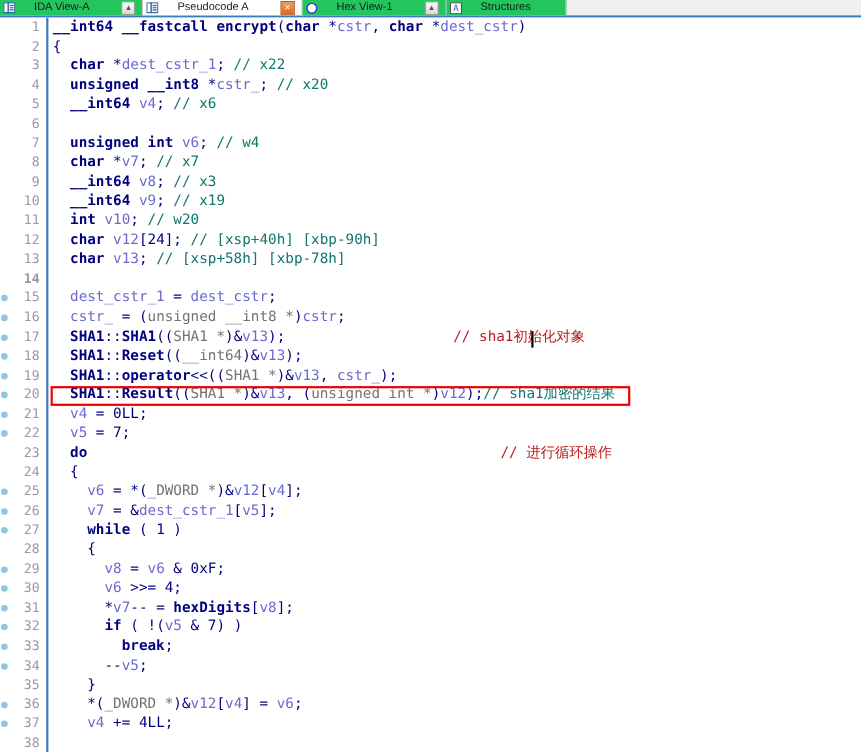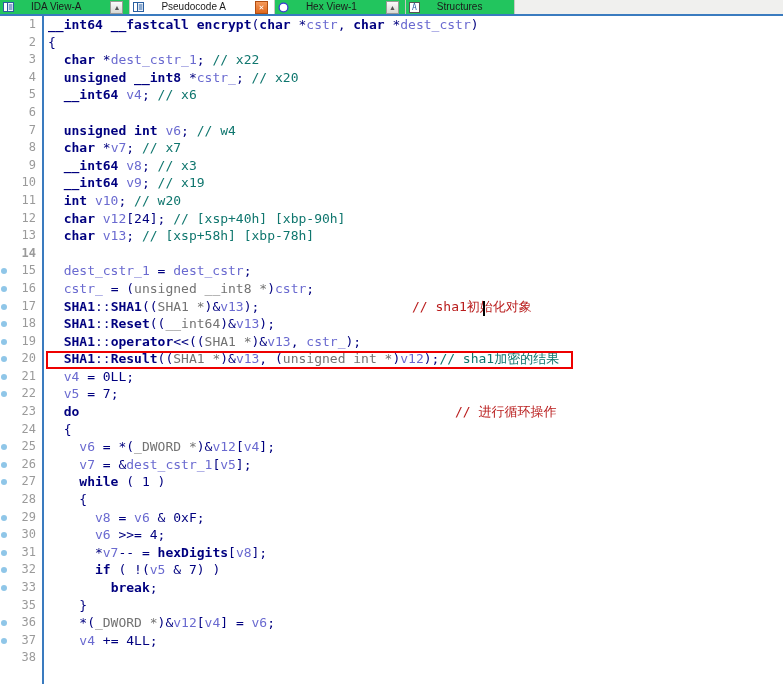--- a/index.html
+++ b/index.html
@@ -228,20 +228,21 @@
       <div class="row" style="top: 0px;"><div class="lnum">24</div><div class="code"><span class="pun">&nbsp;&nbsp;</span><span class="pun">{</span></div></div>
       <div class="row" style="top: 0px;"><div class="marker"></div><div class="lnum">25</div><div class="code"><span class="pun">&nbsp;&nbsp;&nbsp;&nbsp;</span><span class="var">v6</span><span class="pun"> </span><span class="pun">=</span><span class="pun"> </span><span class="pun">*</span><span class="pun">(</span><span class="gry">_DWORD *</span><span class="pun">)</span><span class="pun">&amp;</span><span class="var">v12</span><span class="pun">[</span><span class="var">v4</span><span class="pun">]</span><span class="pun">;</span></div></div>
       <div class="row" style="top: 0px;"><div class="marker"></div><div class="lnum">26</div><div class="code"><span class="pun">&nbsp;&nbsp;&nbsp;&nbsp;</span><span class="var">v7</span><span class="pun"> </span><span class="pun">=</span><span class="pun"> </span><span class="pun">&amp;</span><span class="var">dest_cstr_1</span><span class="pun">[</span><span class="var">v5</span><span class="pun">]</span><span class="pun">;</span></div></div>
       <div class="row" style="top: 0px;"><div class="marker"></div><div class="lnum">27</div><div class="code"><span class="pun">&nbsp;&nbsp;&nbsp;&nbsp;</span><span class="kw">while</span><span class="pun"> </span><span class="pun">(</span><span class="pun"> </span><span class="num">1</span><span class="pun"> </span><span class="pun">)</span></div></div>
       <div class="row" style="top: 0px;"><div class="lnum">28</div><div class="code"><span class="pun">&nbsp;&nbsp;&nbsp;&nbsp;</span><span class="pun">{</span></div></div>
       <div class="row" style="top: 0px;"><div class="marker"></div><div class="lnum">29</div><div class="code"><span class="pun">&nbsp;&nbsp;&nbsp;&nbsp;&nbsp;&nbsp;</span><span class="var">v8</span><span class="pun"> </span><span class="pun">=</span><span class="pun"> </span><span class="var">v6</span><span class="pun"> </span><span class="pun">&amp;</span><span class="pun"> </span><span class="num">0xF</span><span class="pun">;</span></div></div>
       <div class="row" style="top: 0px;"><div class="marker"></div><div class="lnum">30</div><div class="code"><span class="pun">&nbsp;&nbsp;&nbsp;&nbsp;&nbsp;&nbsp;</span><span class="var">v6</span><span class="pun"> </span><span class="pun">&gt;</span><span class="pun">&gt;</span><span class="pun">=</span><span class="pun"> </span><span class="num">4</span><span class="pun">;</span></div></div>
       <div class="row" style="top: 0px;"><div class="marker"></div><div class="lnum">31</div><div class="code"><span class="pun">&nbsp;&nbsp;&nbsp;&nbsp;&nbsp;&nbsp;</span><span class="pun">*</span><span class="var">v7</span><span class="pun">-</span><span class="pun">-</span><span class="pun"> </span><span class="pun">=</span><span class="pun"> </span><span class="fn">hexDigits</span><span class="pun">[</span><span class="var">v8</span><span class="pun">]</span><span class="pun">;</span></div></div>
       <div class="row" style="top: 0px;"><div class="marker"></div><div class="lnum">32</div><div class="code"><span class="pun">&nbsp;&nbsp;&nbsp;&nbsp;&nbsp;&nbsp;</span><span class="kw">if</span><span class="pun"> </span><span class="pun">(</span><span class="pun"> </span><span class="pun">!</span><span class="pun">(</span><span class="var">v5</span><span class="pun"> </span><span class="pun">&amp;</span><span class="pun"> </span><span class="num">7</span><span class="pun">)</span><span class="pun"> </span><span class="pun">)</span></div></div>
       <div class="row" style="top: 0px;"><div class="marker"></div><div class="lnum">33</div><div class="code"><span class="pun">&nbsp;&nbsp;&nbsp;&nbsp;&nbsp;&nbsp;&nbsp;&nbsp;</span><span class="kw">break</span><span class="pun">;</span></div></div>
+      <div class="row" style="top: 0px;"><div class="marker"></div><div class="lnum">34</div><div class="code"><span class="pun">&nbsp;&nbsp;&nbsp;&nbsp;&nbsp;&nbsp;</span><span class="pun">-</span><span class="pun">-</span><span class="var">v5</span><span class="pun">;</span></div></div>
       <div class="row" style="top: 0px;"><div class="lnum">35</div><div class="code"><span class="pun">&nbsp;&nbsp;&nbsp;&nbsp;</span><span class="pun">}</span></div></div>
       <div class="row" style="top: 0px;"><div class="marker"></div><div class="lnum">36</div><div class="code"><span class="pun">&nbsp;&nbsp;&nbsp;&nbsp;</span><span class="pun">*</span><span class="pun">(</span><span class="gry">_DWORD *</span><span class="pun">)</span><span class="pun">&amp;</span><span class="var">v12</span><span class="pun">[</span><span class="var">v4</span><span class="pun">]</span><span class="pun"> </span><span class="pun">=</span><span class="pun"> </span><span class="var">v6</span><span class="pun">;</span></div></div>
       <div class="row" style="top: 0px;"><div class="marker"></div><div class="lnum">37</div><div class="code"><span class="pun">&nbsp;&nbsp;&nbsp;&nbsp;</span><span class="var">v4</span><span class="pun"> </span><span class="pun">+</span><span class="pun">=</span><span class="pun"> </span><span class="num">4LL</span><span class="pun">;</span></div></div>
       <div class="row" style="top: 0px;"><div class="lnum">38</div><div class="code"><span class="pun">&nbsp;&nbsp;&nbsp;&nbsp;</span></div></div>
     </div>
   <div id="redbox" style="left: 46px; top: 335.4px; width: 527px; height: 18px; border-color: rgb(238, 0, 0);"></div>
   <div id="caret" style="left: 483px; top: 284.6px; height: 15px;"></div>
 </div>
 
 </body></html>

